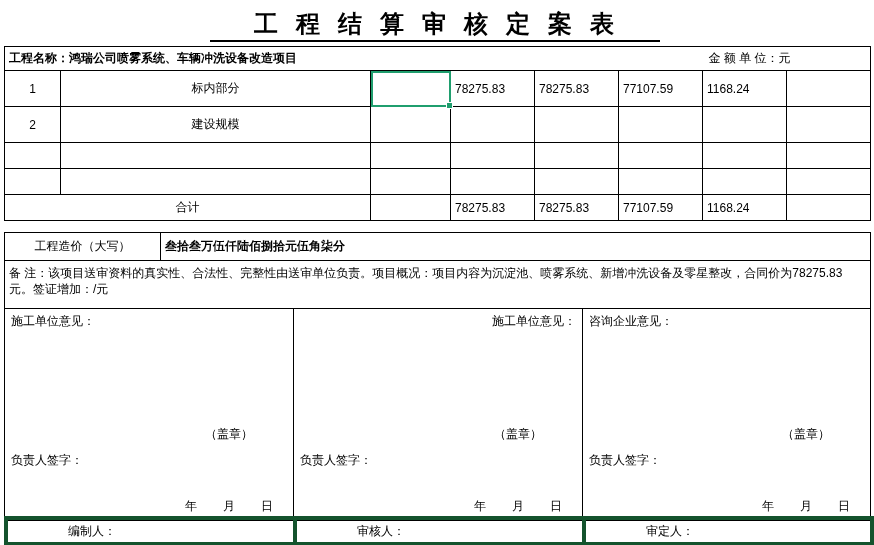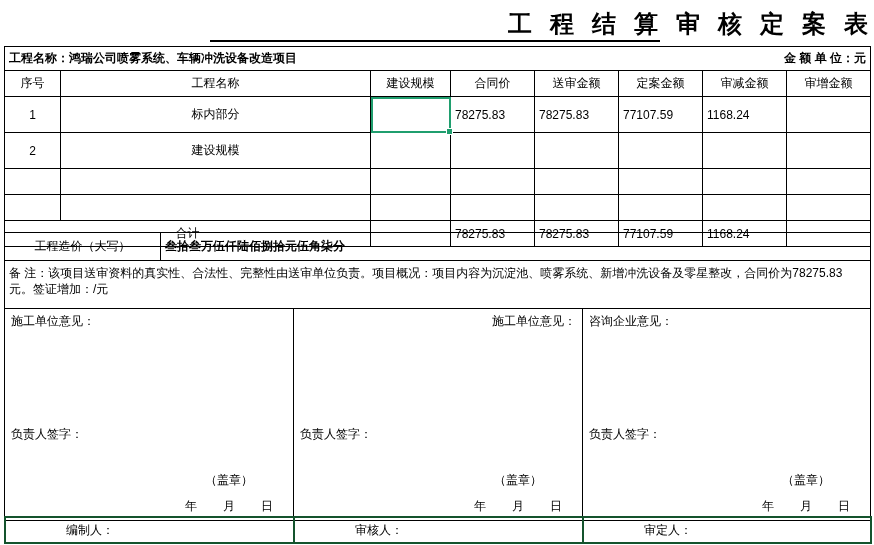--- a/index.html
+++ b/index.html
@@ -22,21 +22,21 @@
     top: 0;
     width: 874px;
     height: 545px;
   }
   
   .title {
     position: absolute;
     left: 0;
     top: 8px;
     width: 874px;
-    text-align: right;
+    text-align: center;
     font-size: 24px;
     font-weight: bold;
     letter-spacing: 6px;
     font-family: "Liberation Serif", serif;
   }
   .title-rule {
     position: absolute;
     left: 210px;
     top: 40px;
     width: 450px;
@@ -54,21 +54,21 @@
   table.grid td {
     border: 1px solid #000000;
     padding: 0 4px;
     font-size: 12px;
     vertical-align: middle;
     height: 26px;
     box-sizing: border-box;
   }
   .c { text-align: center; }
   .l { text-align: left; }
-  .r { text-align: right; font-weight: bold; }
+  .r { text-align: left; }
   .b { font-weight: bold; }
 
   
   #header-table { left: 4px; top: 46px; width: 866px; }
   #header-table td { height: 24px; }
 
   
   #main-table { left: 4px; top: 70px; width: 866px; }
   #main-table td { height: 26px; }
   #main-table tr.tall td { height: 36px; }
@@ -106,21 +106,21 @@
   #opinion-table td.opinion-head { height: 22px; }
   #opinion-table td.opinion-space { height: 88px; }
   #opinion-table td.sign { height: 46px; }
   #opinion-table td.seal { height: 26px; text-align: right; padding-right: 40px; }
   #opinion-table td.date { height: 26px; }
   .date-row { display: flex; justify-content: flex-end; gap: 26px; padding-right: 14px; }
   .date-row span { display: inline-block; }
 
   
   #bottom-table { left: 4px; top: 516px; width: 866px; }
-  #bottom-table td { height: 26px; border: 2px solid #14532d; padding-left: 60px; }
+  #bottom-table td { height: 26px; border: 4px solid #14532d; padding-left: 60px; }
 </style>
 </head>
 <body>
 
 <div class="sheet">
 
   <div class="title">工 程 结 算 审 核 定 案 表</div>
   <div class="title-rule"></div>
 
   <table class="grid" id="header-table">
@@ -139,30 +139,20 @@
       <col style="width:56px">
       <col style="width:310px">
       <col style="width:80px">
       <col style="width:84px">
       <col style="width:84px">
       <col style="width:84px">
       <col style="width:84px">
       <col style="width:84px">
     </colgroup>
     <tbody>
-        <tr>
-      <td class="c">序号</td>
-      <td class="c">工程名称</td>
-      <td class="c">建设规模</td>
-      <td class="c">合同价</td>
-      <td class="c">送审金额</td>
-      <td class="c">定案金额</td>
-      <td class="c">审减金额</td>
-      <td class="c">审增金额</td>
-    </tr>
     <tr class="tall">
       <td class="c">1</td>
       <td class="c">标内部分</td>
       <td class="c selected-cell"></td>
       <td class="l">78275.83</td>
       <td class="l">78275.83</td>
       <td class="l">77107.59</td>
       <td class="l">1168.24</td>
       <td class="l"></td>
     </tr>
@@ -238,28 +228,28 @@
       <td class="opinion-head l" style="border-bottom:none;">施工单位意见：</td>
       <td class="opinion-head l" style="border-bottom:none;text-align:right;">施工单位意见：</td>
       <td class="opinion-head l" style="border-bottom:none;">咨询企业意见：</td>
     </tr>
     <tr>
       <td class="opinion-space" style="border-top:none;border-bottom:none;"></td>
       <td class="opinion-space" style="border-top:none;border-bottom:none;"></td>
       <td class="opinion-space" style="border-top:none;border-bottom:none;"></td>
     </tr>
     <tr>
+      <td class="seal" style="border-top:none;border-bottom:none;">（盖章）</td>
+      <td class="seal" style="border-top:none;border-bottom:none;">（盖章）</td>
+      <td class="seal" style="border-top:none;border-bottom:none;">（盖章）</td>
+    </tr>
+    <tr>
       <td class="sign l" style="border-top:none;border-bottom:none;">负责人签字：</td>
       <td class="sign l" style="border-top:none;border-bottom:none;">负责人签字：</td>
       <td class="sign l" style="border-top:none;border-bottom:none;">负责人签字：</td>
-    </tr>
-    <tr>
-      <td class="seal" style="border-top:none;border-bottom:none;">（盖章）</td>
-      <td class="seal" style="border-top:none;border-bottom:none;">（盖章）</td>
-      <td class="seal" style="border-top:none;border-bottom:none;">（盖章）</td>
     </tr>
     <tr>
       <td class="date" style="border-top:none;">
         <div class="date-row">
           <span>年</span>
           <span>月</span>
           <span>日</span>
         </div>
       </td>
       <td class="date" style="border-top:none;">

